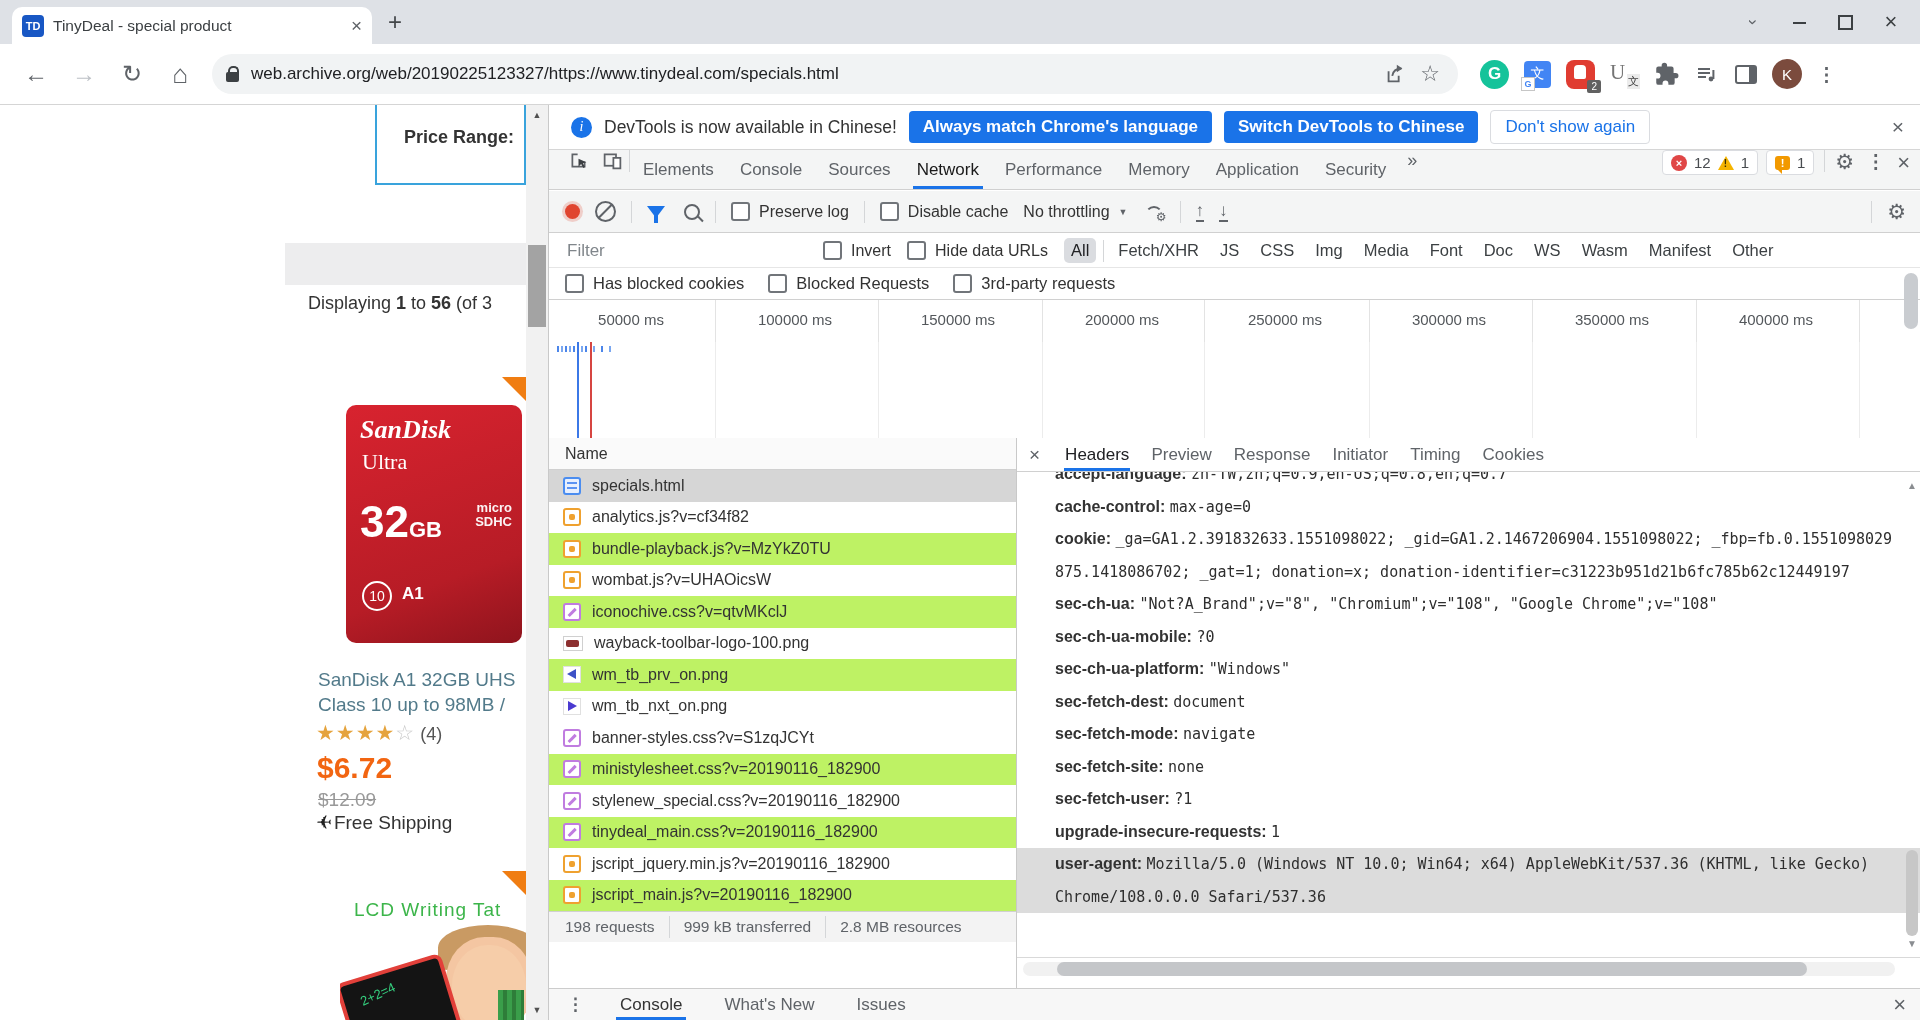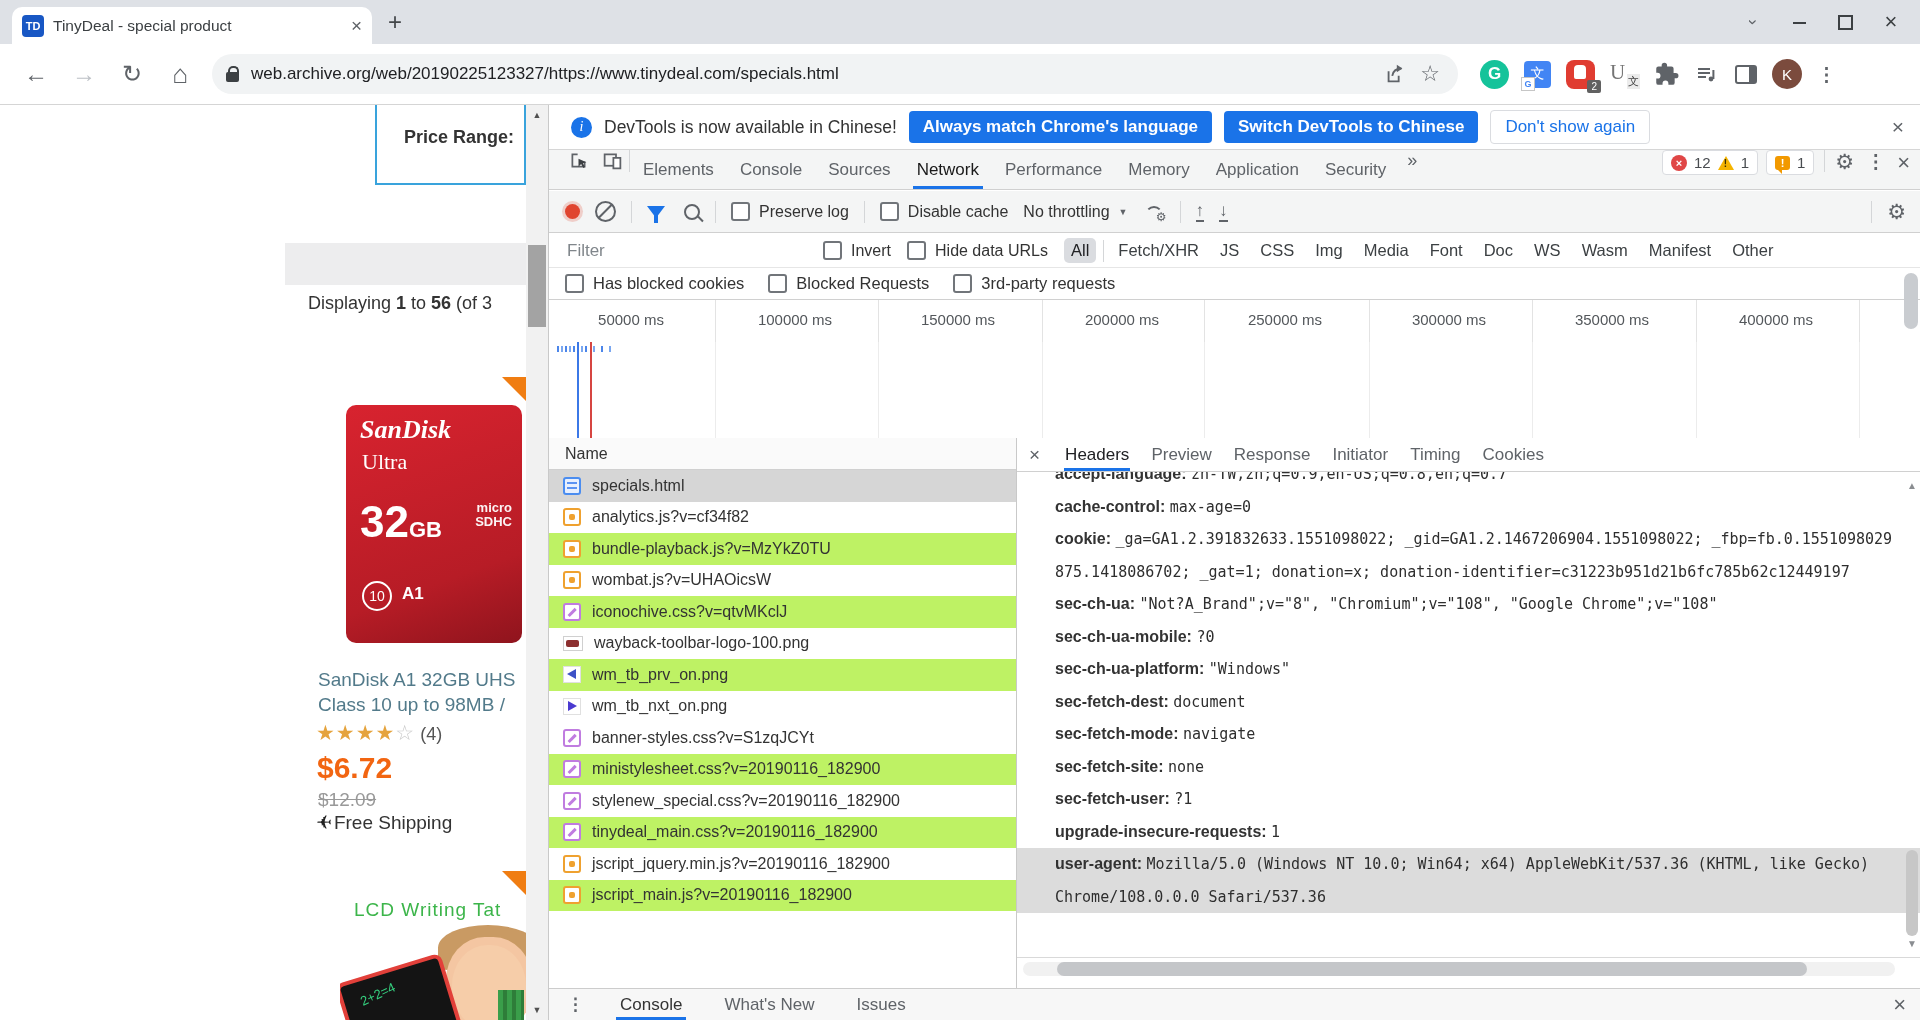--- a/index.html
+++ b/index.html
@@ -553,20 +553,27 @@
           </div>
           <div class="req-row">
             <span class="ric ric-js"></span>
             <span>jscript_jquery.min.js?v=20190116_182900</span>
           </div>
           <div class="req-row stripe">
             <span class="ric ric-js"></span>
             <span>jscript_main.js?v=20190116_182900</span>
           </div>
         </div>
+      <div class="req-summary">
+        <span>198 requests</span>
+        <span class="vdiv"></span>
+        <span>999 kB transferred</span>
+        <span class="vdiv"></span>
+        <span>2.8 MB resources</span>
+      </div>
     </div>
 
     <div class="detail">
       <div class="detail-tabs">
         <div class="detail-x">×</div>
         <div style="display:flex;align-items:center;">
             <div class="d-tab active">Headers</div>
             <div class="d-tab">Preview</div>
             <div class="d-tab">Response</div>
             <div class="d-tab">Initiator</div>

